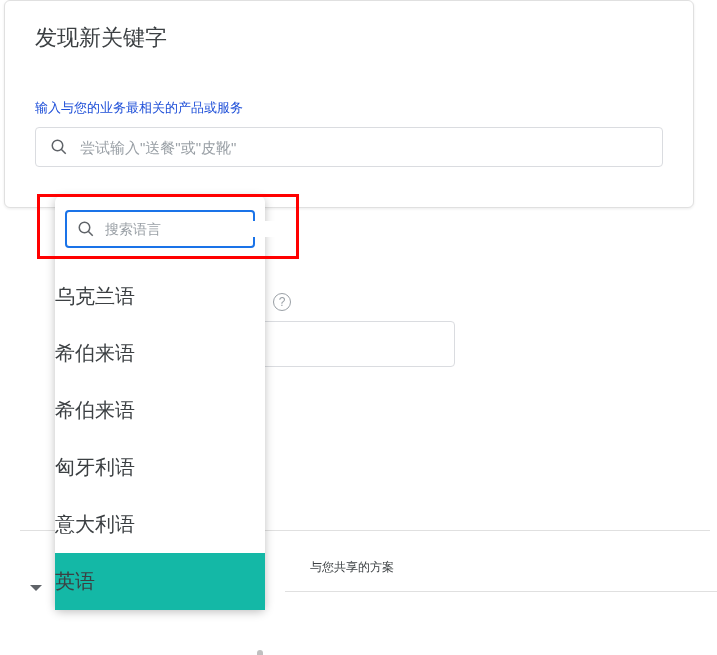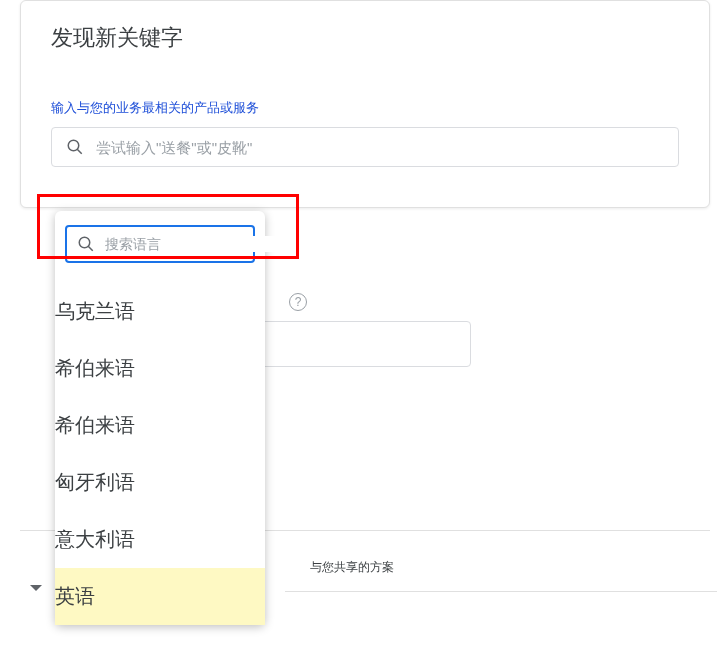--- a/index.html
+++ b/index.html
@@ -6,21 +6,21 @@
   body {
     font-family: Arial, "Microsoft YaHei", sans-serif;
     background: #fff;
     width: 717px;
     height: 655px;
     position: relative;
     overflow: hidden;
   }
   .card {
     position: absolute;
-    left: 20px;
+    left: 4px;
     top: 0;
     width: 690px;
     background: #fff;
     border: 1px solid #e0e0e0;
     border-radius: 6px;
     box-shadow: 0 1px 3px rgba(0,0,0,0.08);
     padding-bottom: 40px;
   }
   .title {
     font-size: 22px;
@@ -98,21 +98,21 @@
     height: 46px;
     border: 1px solid #dadce0;
     border-radius: 4px;
     background: #fff;
   }
 
   
   .dropdown {
     position: absolute;
     left: 55px;
-    top: 211px;
+    top: 196px;
     width: 210px;
     background: #fff;
     border-radius: 6px;
     box-shadow: 0 2px 10px rgba(0,0,0,0.25);
     z-index: 30;
     padding-top: 10px;
   }
   .dd-search {
     margin: 4px 10px 6px 10px;
     border: 2px solid #1a73e8;
@@ -135,21 +135,21 @@
     overflow-y: auto;
     padding-top: 14px;
   }
   .dd-item {
     padding: 15px 0;
     font-size: 20px;
     color: #3c4043;
     cursor: pointer;
   }
   .dd-item.selected {
-    background: #fef9c3;
+    background: #14b8a6;
   }
   .dd-scrollbar {
     position: absolute;
     right: 2px;
     top: 454px;
     width: 6px;
     height: 145px;
     background: #c0c0c0;
     border-radius: 3px;
   }

